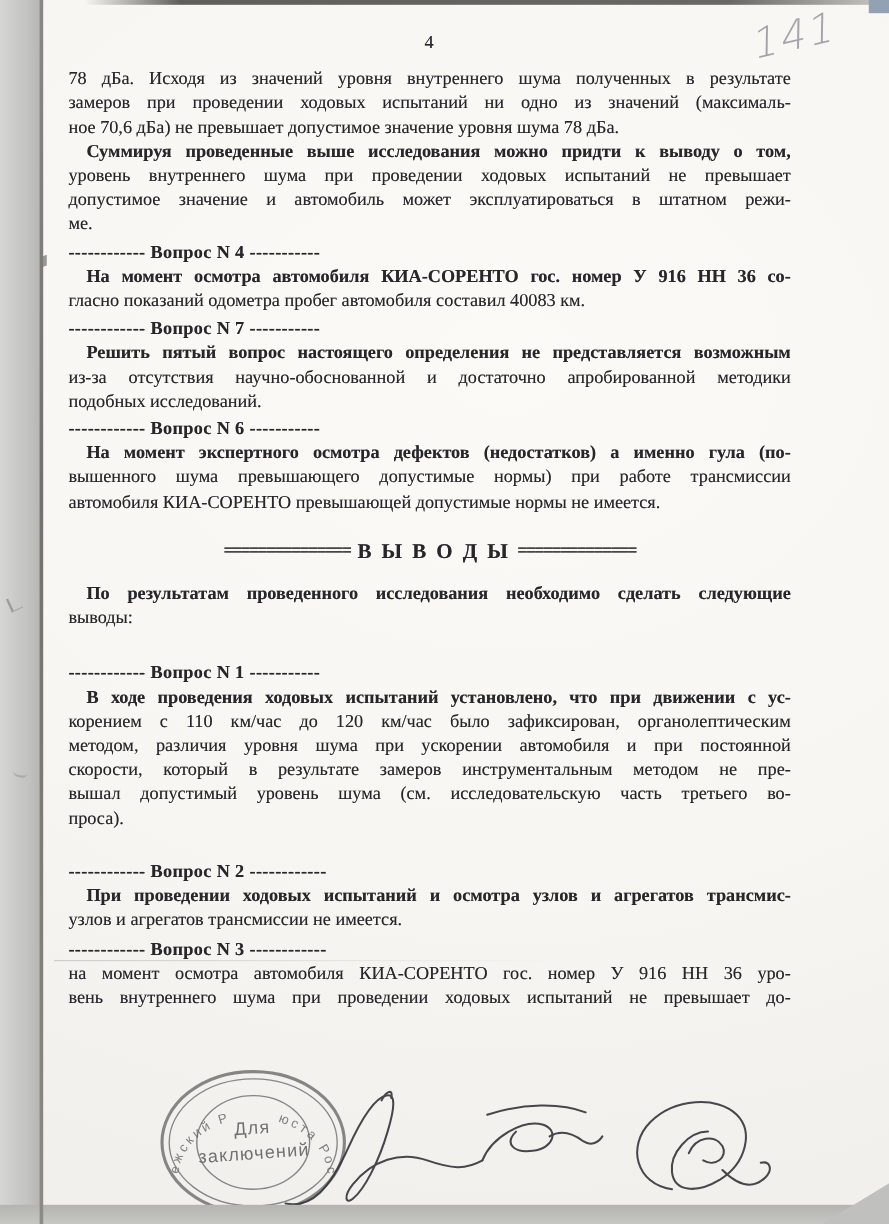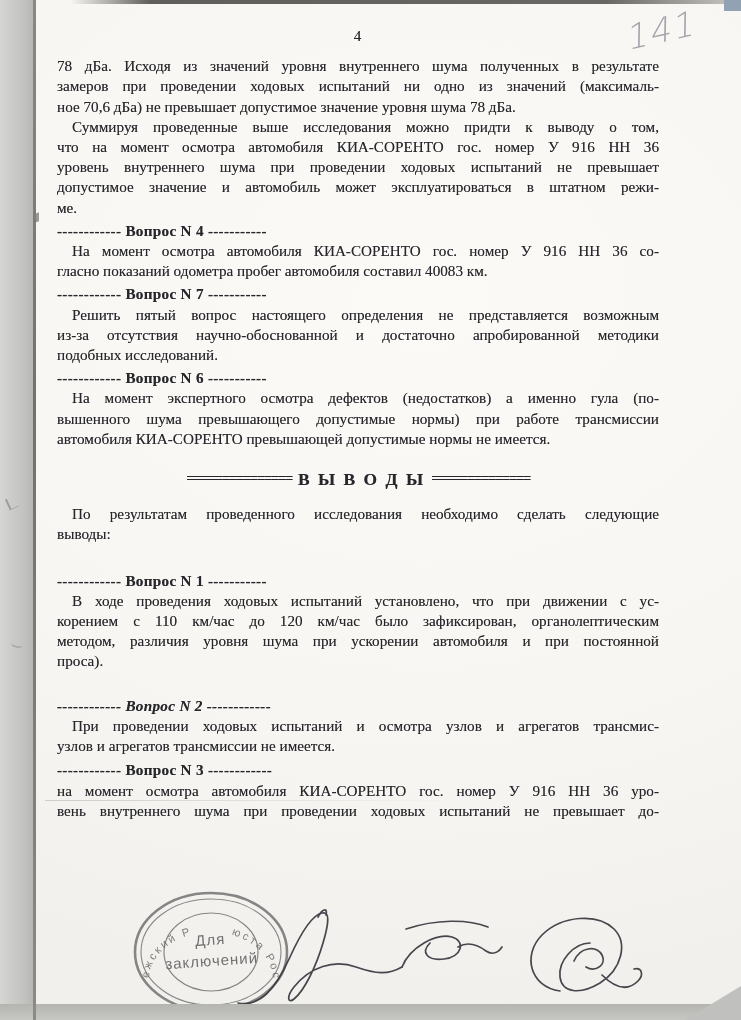--- a/index.html
+++ b/index.html
@@ -65,21 +65,21 @@
   
   .textcol {
     position: absolute; left: 22px; top: 26px; width: 602px;
     font-size: 15.2px; line-height: 20.2px; color: #26262b;
     text-shadow: 0 0 .5px rgba(38,38,43,.5);
   }
   .pagenum { text-align: center; margin-bottom: 10px; letter-spacing: 1px; }
   .para { margin: 0; }
   .line { text-align: justify; text-align-last: justify; white-space: normal; }
   .line.last { text-align-last: left; }
-  .line.first { text-indent: 15px; }
+  .line.first { text-indent: 15px; font-weight: bold; }
   .qheader {
     font-weight: bold; margin-top: 3px;
     letter-spacing: .3px;
   }
   .vheader { text-align: center; margin-top: 20px; margin-bottom: 14px; font-weight: bold; }
   .vheader .eq { letter-spacing: -1.5px; font-size: 15px; position: relative; top: -2px; }
   .vheader .vtitle { font-size: 17.5px; letter-spacing: 2px; margin: 15px 6px; }
 
   .stamp-svg { position: absolute; left: 62px; top: 890px; z-index: 8; }
   .sig-svg { position: absolute; left: 195px; top: 895px; z-index: 9; }
@@ -101,21 +101,20 @@
   <div class="textcol">
     <div class="pagenum">4</div>
     <div>
         <div class="para">
           <div class="line">78 дБа. Исходя из значений уровня внутреннего шума полученных в результате</div>
           <div class="line">замеров при проведении ходовых испытаний ни одно из значений (максималь-</div>
           <div class="line last">ное 70,6 дБа) не превышает допустимое значение уровня шума 78 дБа.</div>
         </div>
         <div class="para">
           <div class="line first">Суммируя проведенные выше исследования можно придти к выводу о том,</div>
-          <div class="line">что на момент осмотра автомобиля КИА-СОРЕНТО гос. номер У 916 НН 36</div>
           <div class="line">уровень внутреннего шума при проведении ходовых испытаний не превышает</div>
           <div class="line">допустимое значение и автомобиль может эксплуатироваться в штатном режи-</div>
           <div class="line last">ме.</div>
         </div>
         <div class="qheader">------------ Вопрос N 4 -----------</div>
         <div class="para">
           <div class="line first">На момент осмотра автомобиля КИА-СОРЕНТО гос. номер У 916 НН 36 со-</div>
           <div class="line last">гласно показаний одометра пробег автомобиля составил 40083 км.</div>
         </div>
         <div class="qheader">------------ Вопрос N 7 -----------</div>
@@ -133,23 +132,25 @@
         <div class="vheader"><span class="eq">===============</span><span class="vtitle">В Ы В О Д Ы</span><span class="eq">==============</span></div>
         <div class="para">
           <div class="line first">По результатам проведенного исследования необходимо сделать следующие</div>
           <div class="line last">выводы:</div>
         </div>
         <div class="qheader" style="margin-top: 26px;">------------ Вопрос N 1 -----------</div>
         <div class="para">
           <div class="line first">В ходе проведения ходовых испытаний установлено, что при движении с ус-</div>
           <div class="line">корением с 110 км/час до 120 км/час было зафиксирован, органолептическим</div>
           <div class="line">методом, различия уровня шума при ускорении автомобиля и при постоянной</div>
+          <div class="line">скорости, который в результате замеров инструментальным методом не пре-</div>
+          <div class="line">вышал допустимый уровень шума (см. исследовательскую часть третьего во-</div>
           <div class="line last">проса).</div>
         </div>
-        <div class="qheader" style="margin-top: 24px; font-style: italic;">------------ Вопрос N 2 ------------</div>
+        <div class="qheader" style="margin-top: 24px;">------------ Вопрос N 2 ------------</div>
         <div class="para">
           <div class="line first">При проведении ходовых испытаний и осмотра узлов и агрегатов трансмис-</div>
           <div class="line last">узлов и агрегатов трансмиссии не имеется.</div>
         </div>
         <div class="qheader" style="margin-top: 4px;">------------ Вопрос N 3 ------------</div>
         <div class="para">
           <div class="line">на момент осмотра автомобиля КИА-СОРЕНТО гос. номер У 916 НН 36 уро-</div>
           <div class="line">вень внутреннего шума при проведении ходовых испытаний не превышает до-</div>
         </div>
       </div>

